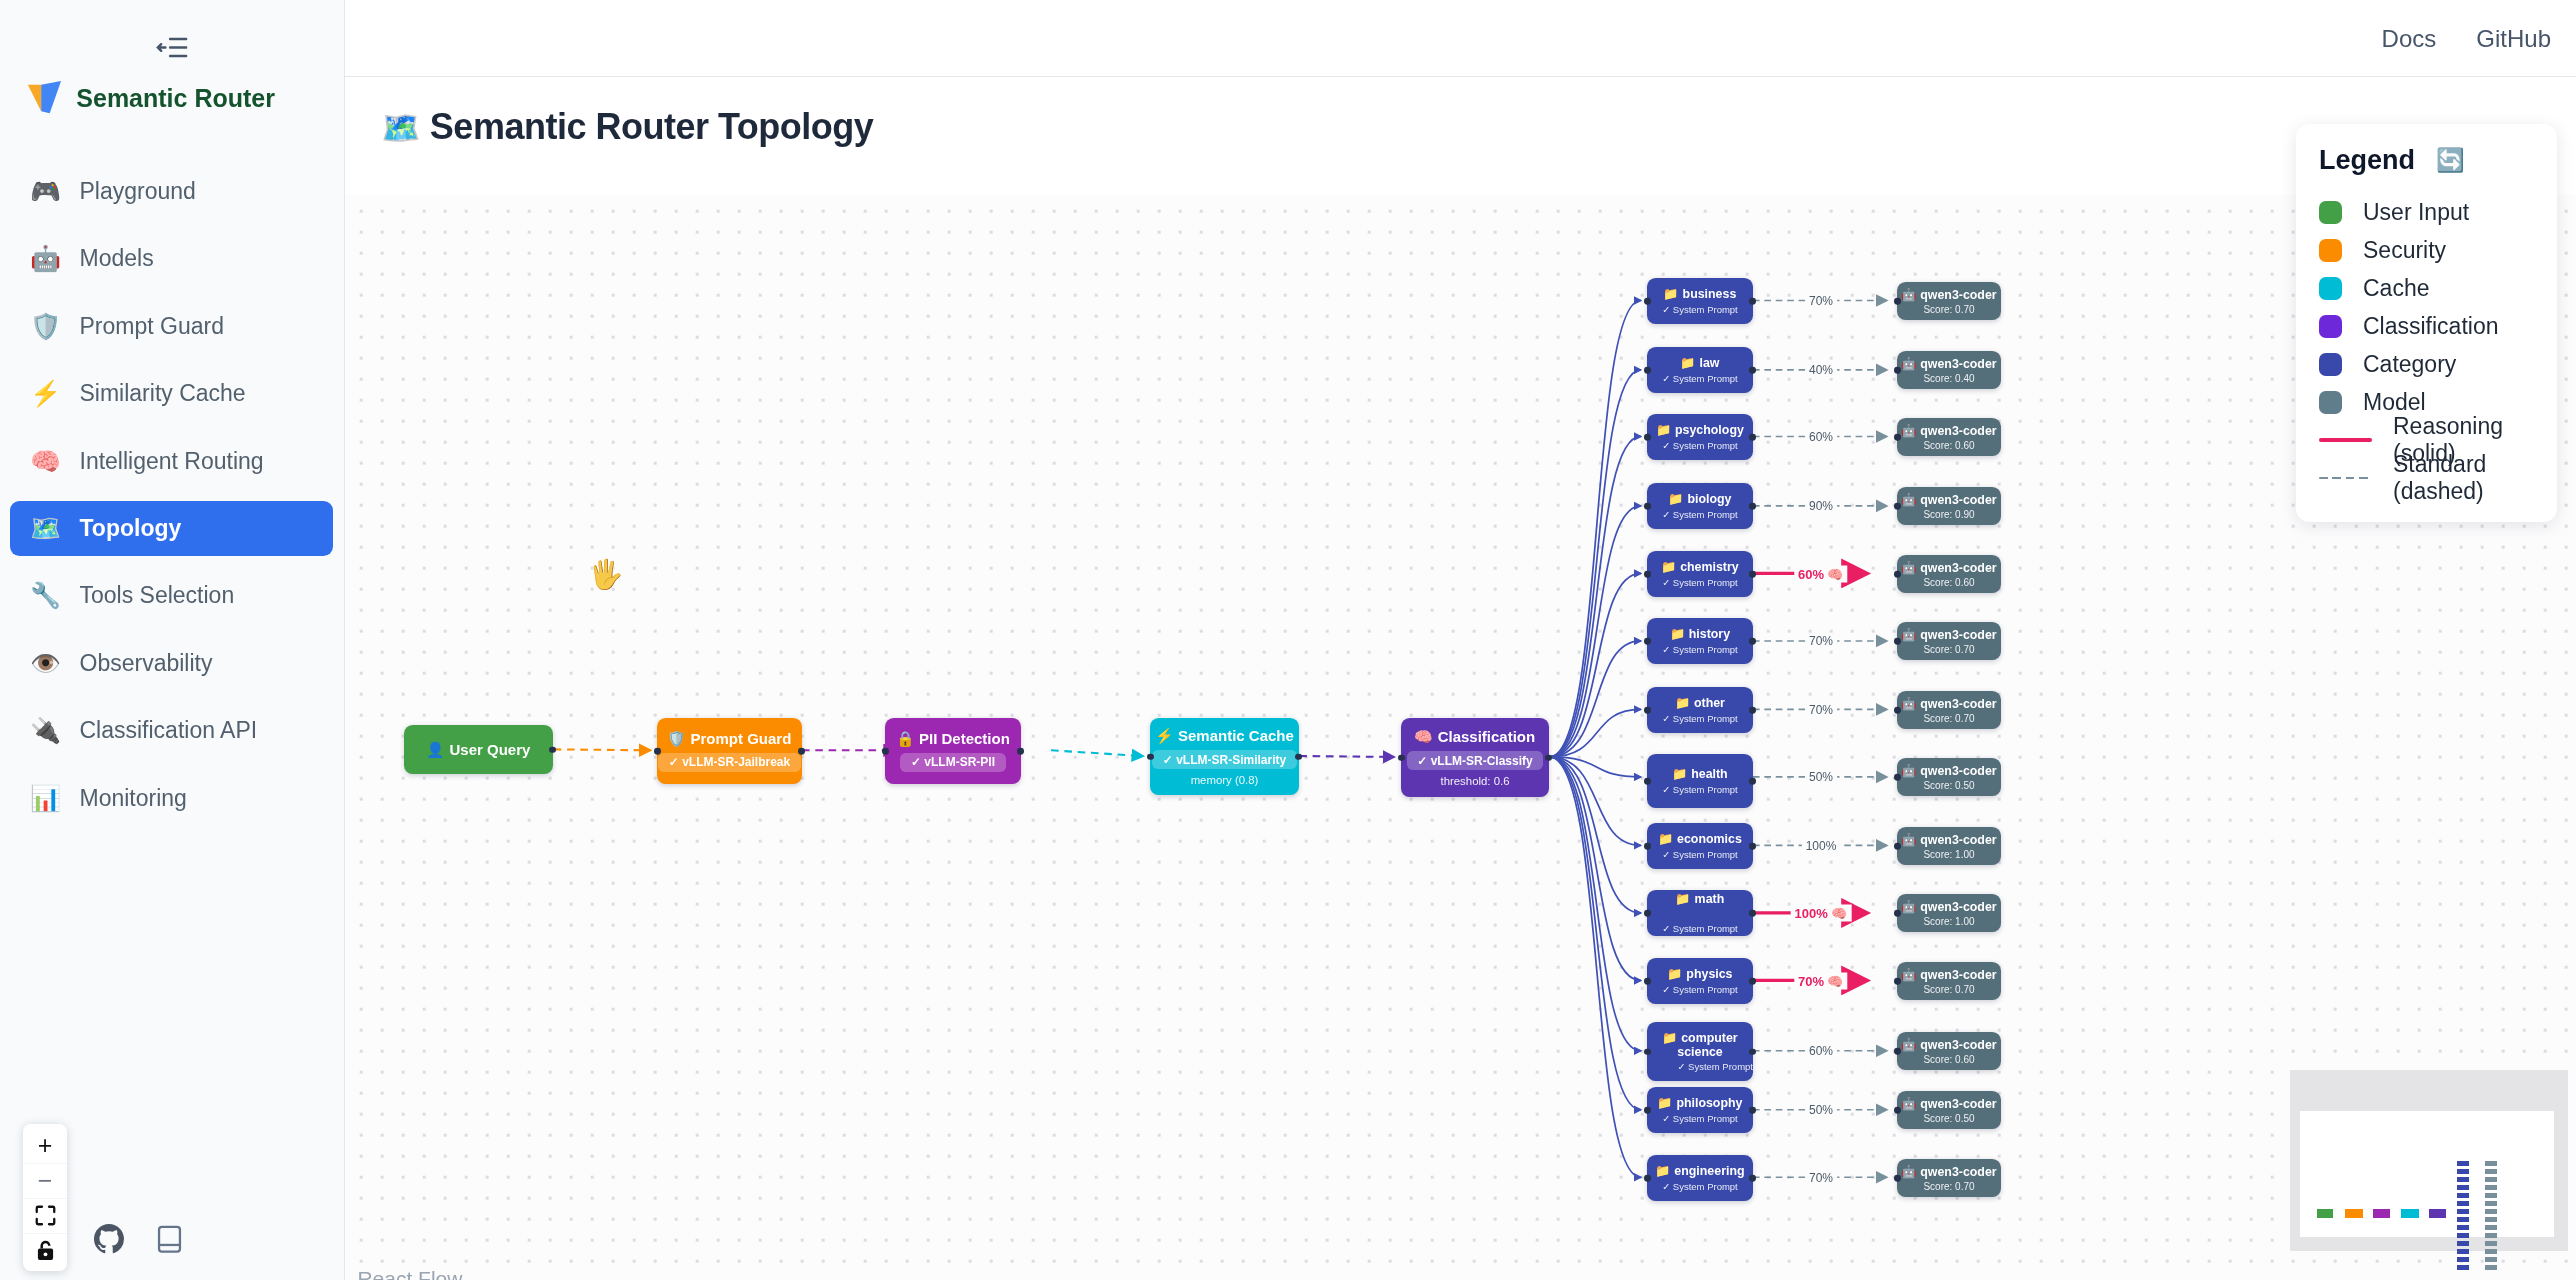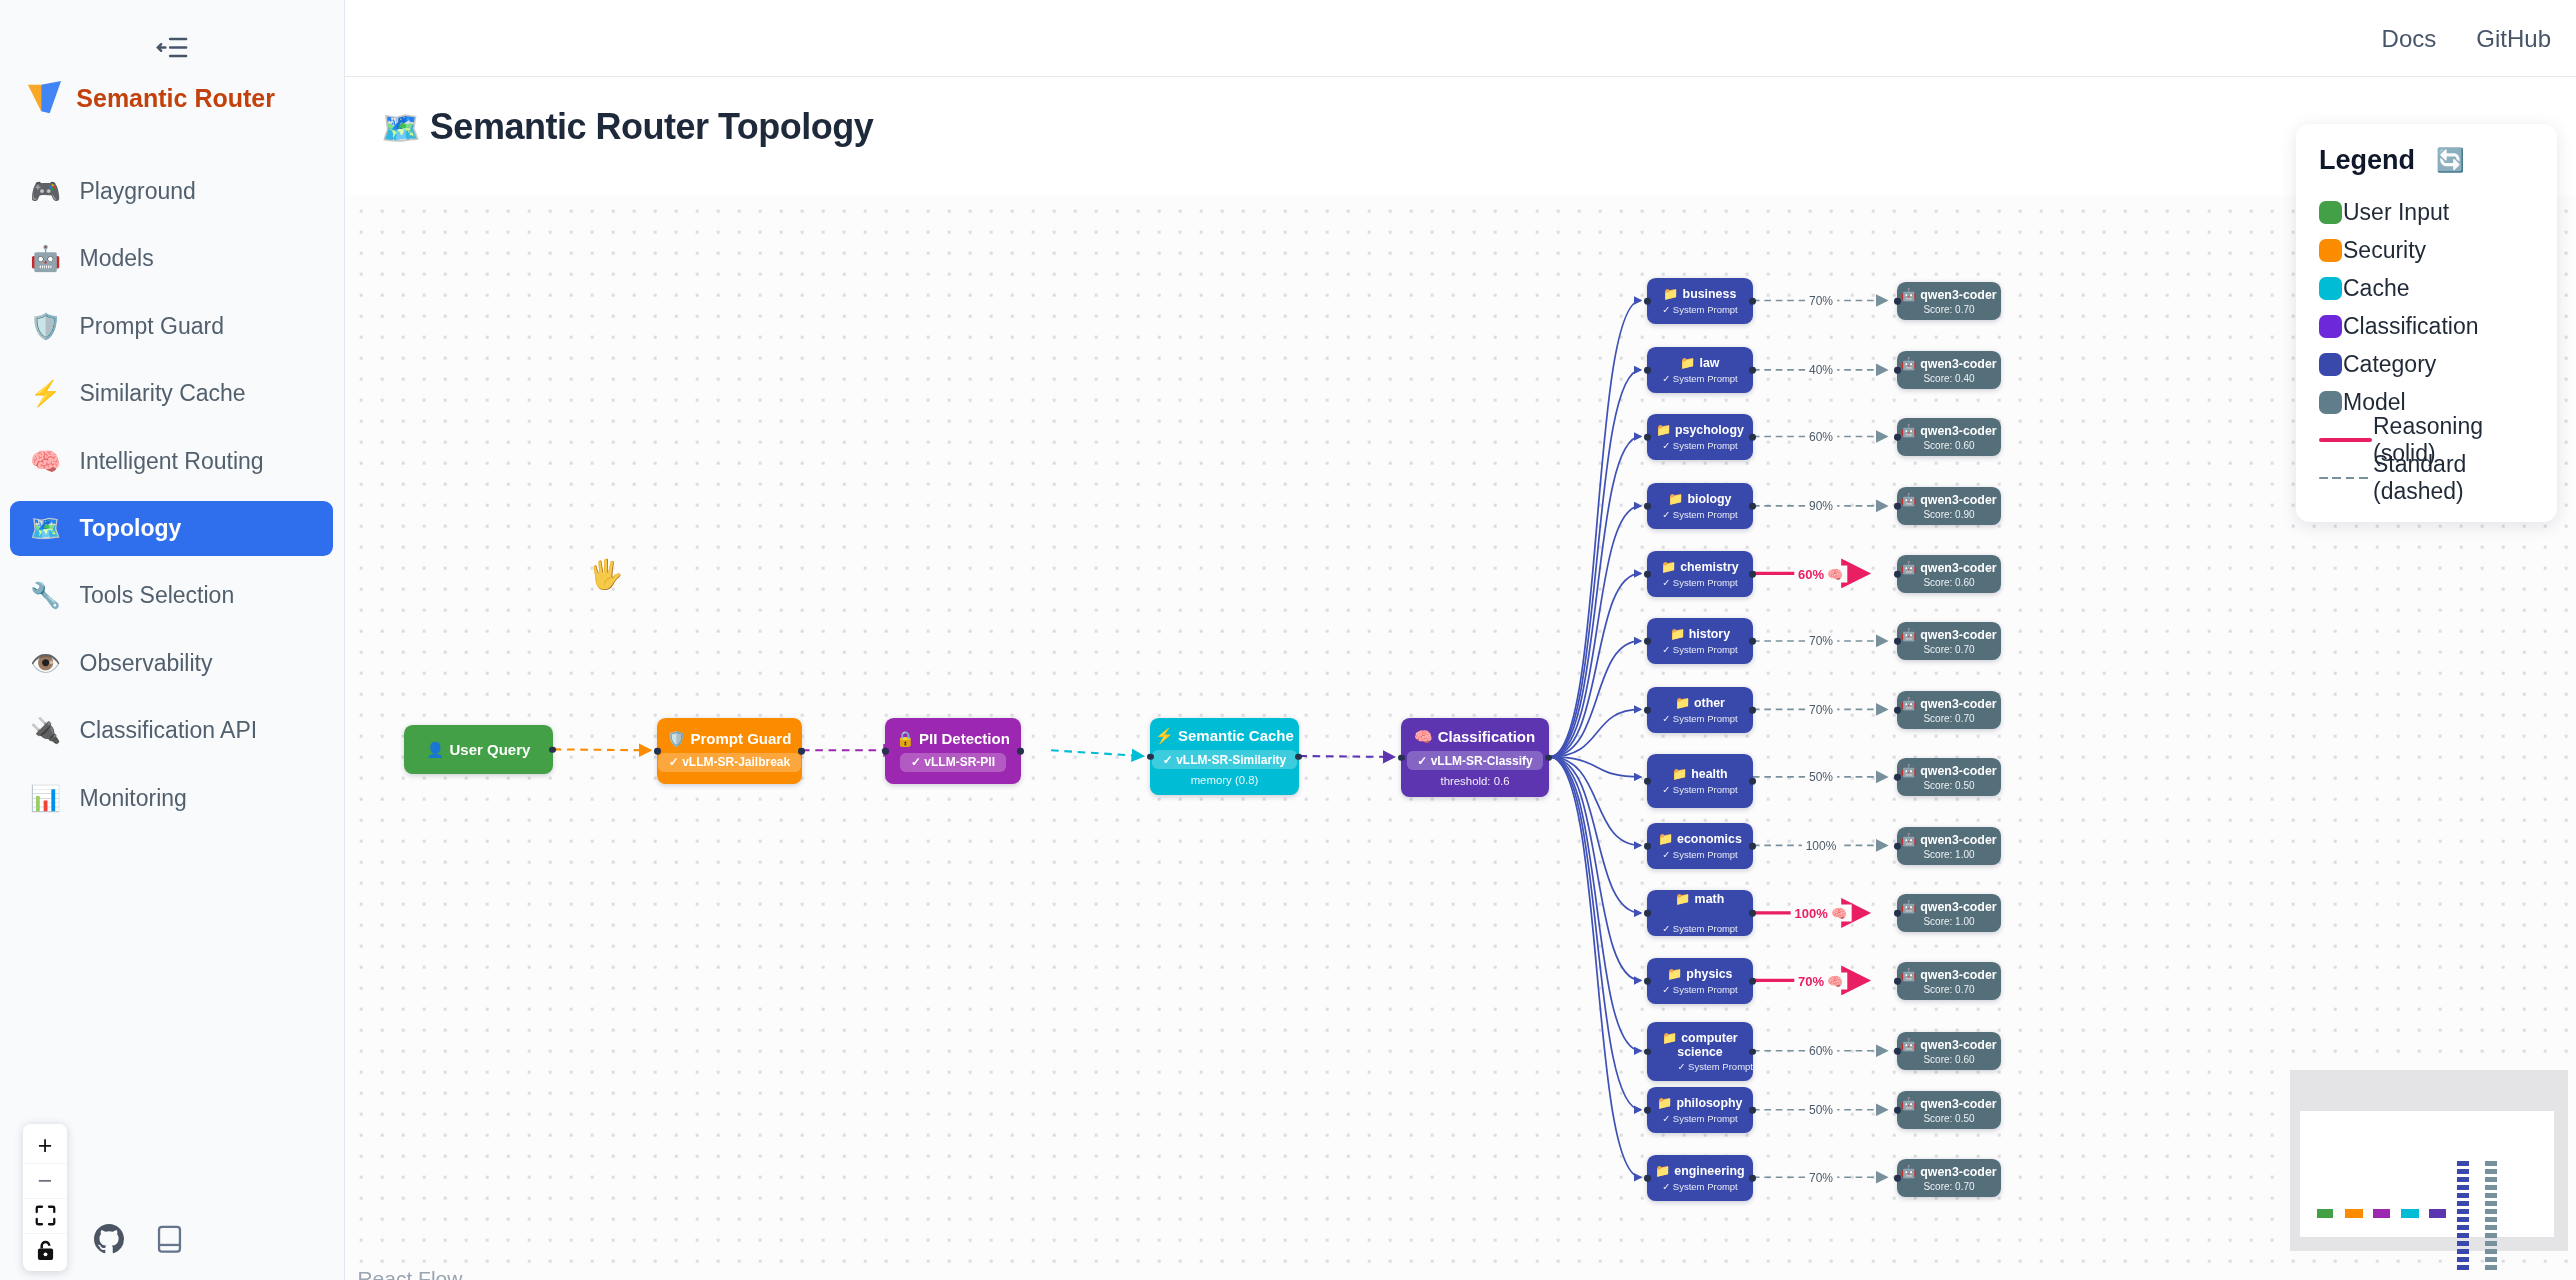--- a/index.html
+++ b/index.html
@@ -6,21 +6,21 @@
   html,body { width:2576px; height:1280px; }
   body { font-family:"Liberation Sans", sans-serif; background:#fff; overflow:hidden; }
   #app { position:relative; width:2576px; height:1280px; overflow:hidden; background:#fff; }
 
   
   #sidebar { position:absolute; left:0; top:0; width:345px; height:1280px;
     background:#f8fafc; border-right:1px solid #e2e8f0; z-index:30; }
   .collapse-btn { position:absolute; top:28.5px; left:143px; width:57px; height:38px;
     display:flex; align-items:center; justify-content:center; color:#475569; cursor:pointer; }
   .brand { position:absolute; top:80px; left:25px; display:flex; align-items:center; gap:13.3px; }
-  .brand-name { font-size:25px; font-weight:bold; color:#c2410c; }
+  .brand-name { font-size:25px; font-weight:bold; color:#14532d; }
   #nav { position:absolute; top:164px; left:9.5px; right:11.4px; }
   .nav-item { display:flex; align-items:center; gap:19px; height:55px; margin-bottom:12.4px;
     padding:0 21px; border-radius:9.5px; color:#52606d; font-size:23px; cursor:pointer; }
   .nav-item .nav-ico { font-size:25px; width:30px; text-align:center; }
   .nav-item.active { background:#2f6fed; color:#fff; font-weight:bold; }
   .side-footer { position:absolute; left:32px; bottom:25px; display:flex; align-items:center; gap:28.5px; }
   .side-footer .fico { width:32px; height:32px; display:flex; align-items:center; justify-content:center;
     font-size:27px; color:#4b5563; cursor:pointer; }
 
   
@@ -66,21 +66,21 @@
   .edge-label { position:absolute; transform:translate(-50%,-50%); background:#fcfcfd;
     font-size:12px; color:#4b5a68; padding:1px 3.8px; white-space:nowrap; z-index:3; }
   .edge-label.reason { color:#e91e63; font-weight:bold; font-size:13px; }
 
   
   #legend { position:absolute; right:19px; top:124px; width:261px; background:#fff;
     border-radius:13.3px; box-shadow:0 3.8px 17px rgba(15,23,42,.10); padding:21px 23px 25px 23px; z-index:40; }
   .lg-head { display:flex; align-items:center; gap:21px; margin-bottom:17px; }
   .lg-title { font-size:27px; font-weight:bold; color:#0f172a; }
   .lg-refresh { font-size:23px; cursor:pointer; }
-  .lg-item { display:flex; align-items:center; gap:1px; height:38px; }
+  .lg-item { display:flex; align-items:center; gap:21px; height:38px; }
   .lg-swatch { width:23px; height:23px; border-radius:6.7px; flex:none; }
   .lg-label { font-size:23px; color:#1f2937; }
   .lg-line { width:53px; height:3.8px; border-radius:1.9px; flex:none; }
 
   
   #controls { position:absolute; left:23px; bottom:8.6px; width:44px; background:#fff; border-radius:7.6px;
     box-shadow:0 1.9px 9.5px rgba(15,23,42,.16); display:flex; flex-direction:column; align-items:center;
     padding:3.8px 0; z-index:40; }
   .ctrl-btn { width:44px; height:35px; display:flex; align-items:center; justify-content:center;
     cursor:pointer; color:#111; font-size:25px; }

